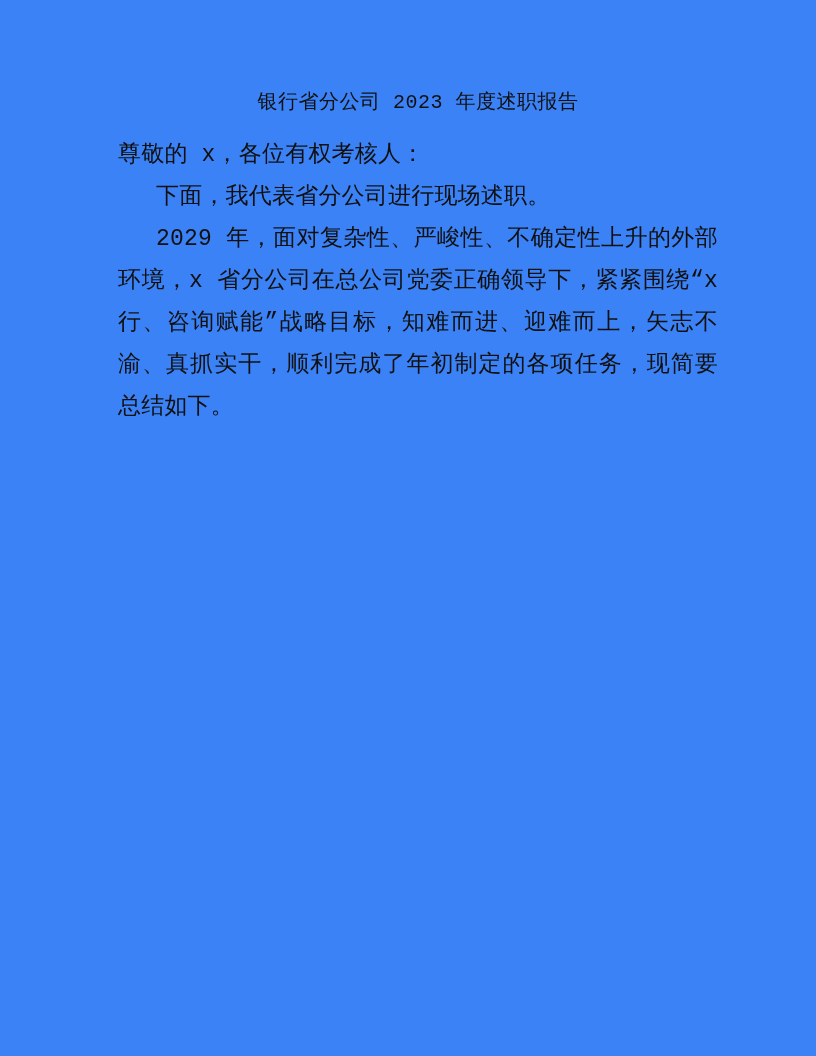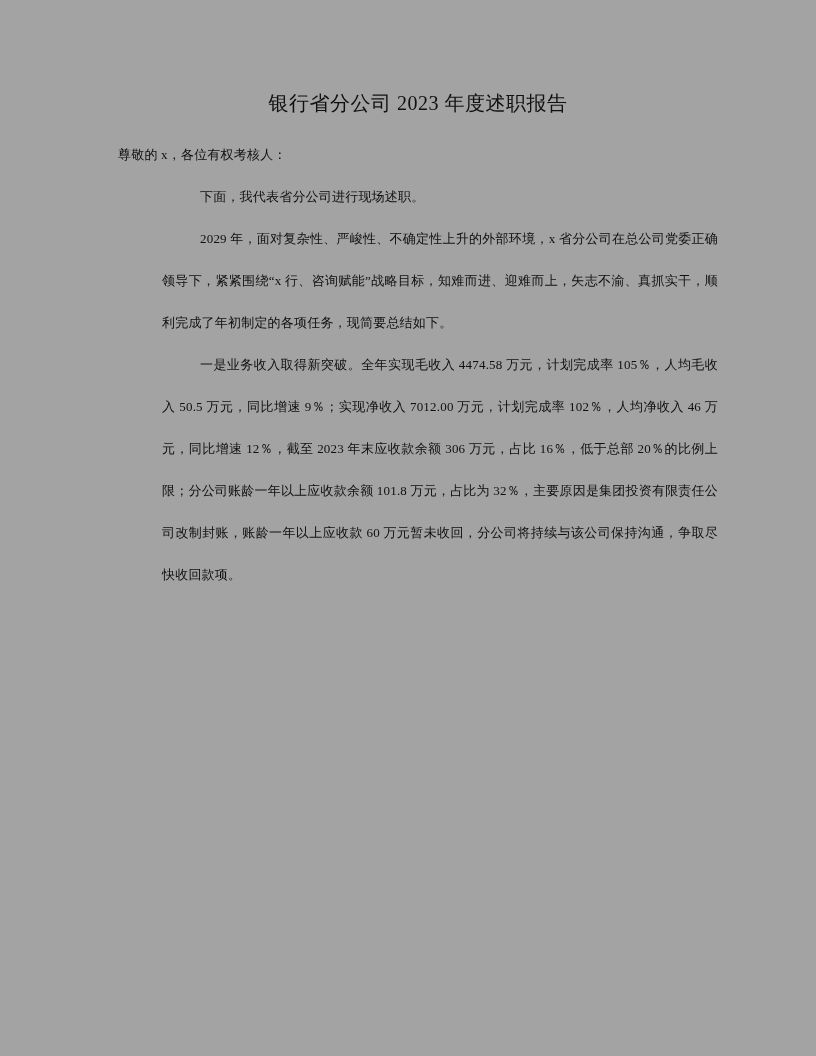--- a/index.html
+++ b/index.html
@@ -13,43 +13,43 @@
     font-family: "Liberation Serif", "DejaVu Serif", serif;
     color: #000000;
     overflow: hidden;
   }
   .page {
     position: relative;
     width: 816px;
     height: 1056px;
     box-sizing: border-box;
     padding: 86px 98px 80px 118px;
-    background: #a3a3a3;
+    background: #3b82f6;
+    font-family: Liberation Mono, monospace;
   }
   .doc-title {
     text-align: center;
     font-size: 20px;
     line-height: 34px;
     letter-spacing: 0.5px;
     margin: 0 0 14px 0;
     font-weight: 400;
     color: #101010;
   }
   .para {
-    font-size: 13px;
+    font-size: 23px;
     line-height: 42px;
     text-align: justify;
     text-justify: inter-ideograph;
     margin: 0;
     letter-spacing: 0.2px;
     color: #101010;
   }
   .indent {
     text-indent: 38px;
-    margin-left: 44px;
   }
   .indent-small {
     text-indent: 30px;
   }
   .no-indent {
     text-indent: 0;
   }
 </style>
 </head>
 <body>
@@ -59,15 +59,14 @@
   <h1 class="doc-title">银行省分公司 2023 年度述职报告</h1>
 
   <p class="para no-indent">尊敬的 x，各位有权考核人：</p>
 
   <p class="para indent">下面，我代表省分公司进行现场述职。</p>
 
   <p class="para indent">2029 年，面对复杂性、严峻性、不确定性上升的外部环境，x 省分公司在总公司党委正确领导下，紧紧围绕“x 行、咨询赋能”战略目标，知难而进、迎难而上，矢志不渝、真抓实干，顺利完成了年初制定的各项任务，现简要总结如下。</p>
 
 
 
-  <p class="para indent">一是业务收入取得新突破。全年实现毛收入 4474.58 万元，计划完成率 105％，人均毛收入 50.5 万元，同比增速 9％；实现净收入 7012.00 万元，计划完成率 102％，人均净收入 46 万元，同比增速 12％，截至 2023 年末应收款余额 306 万元，占比 16％，低于总部 20％的比例上限；分公司账龄一年以上应收款余额 101.8 万元，占比为 32％，主要原因是集团投资有限责任公司改制封账，账龄一年以上应收款 60 万元暂未收回，分公司将持续与该公司保持沟通，争取尽快收回款项。</p>
 
 </div>
 
 </body></html>

